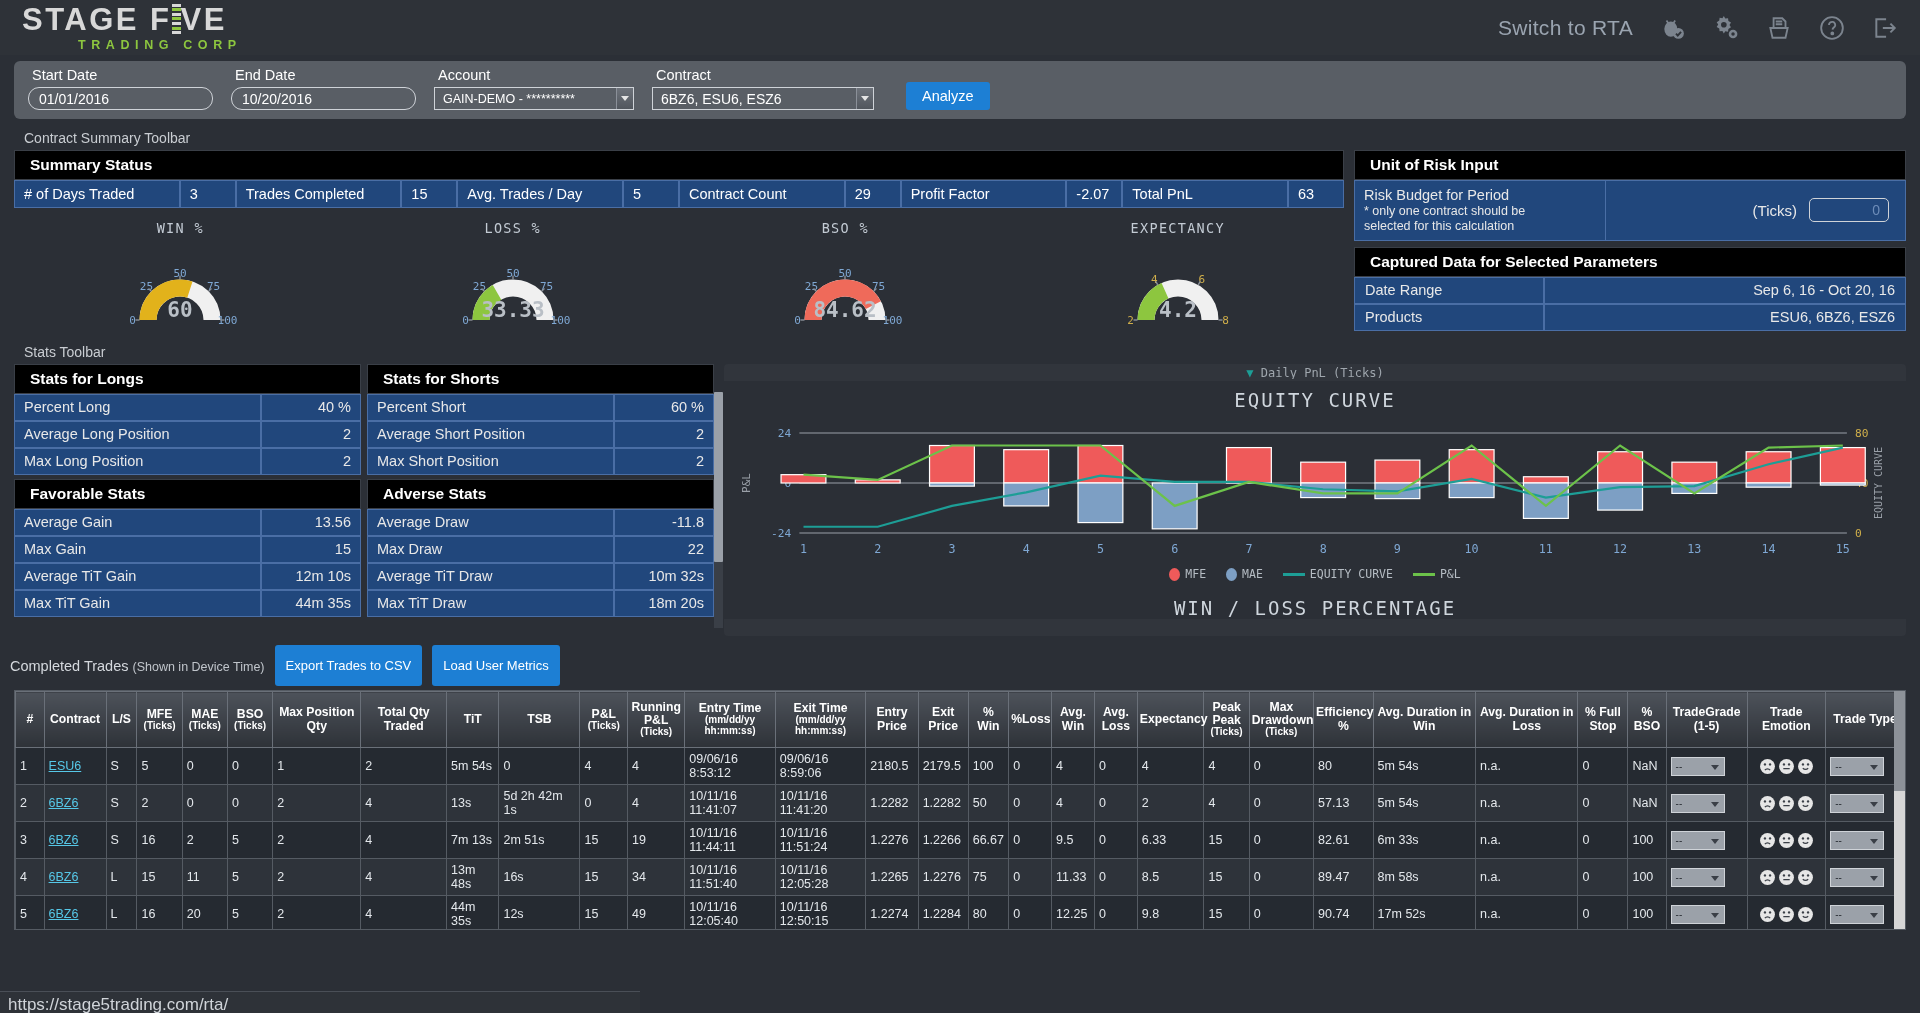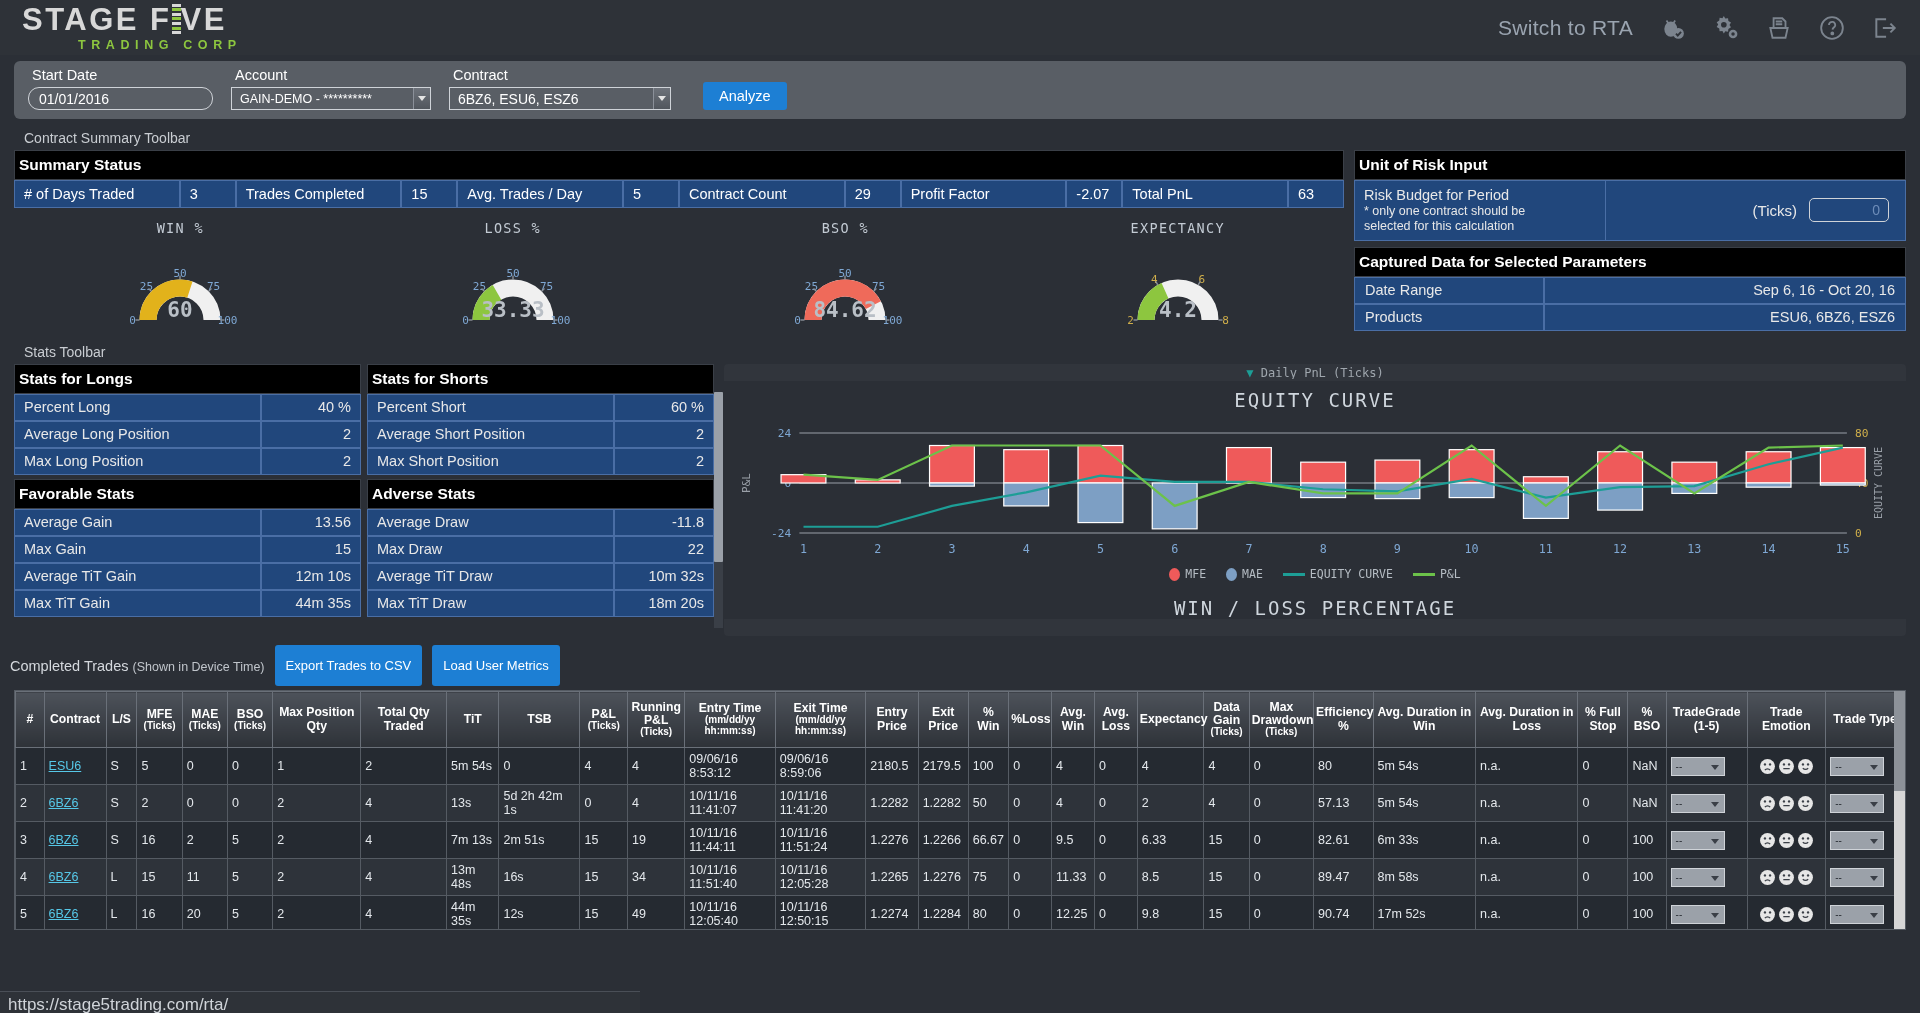--- a/index.html
+++ b/index.html
@@ -81,21 +81,21 @@
   .panel-title {
     font-size: 14px; color: #c9cdd2; margin: 11px 0 4px 24px;
   }
   .content { padding: 0 14px; }
 
   
   .summary-row { display: flex; gap: 10px; }
   .summary-left { flex: 0 0 1330px; }
   .panel-hdr {
     background: #000; color: #fff; font-size: 15.5px; font-weight: bold;
-    padding: 5px 4px; border: 1px solid #3a3f47;
+    padding: 5px 15px; border: 1px solid #3a3f47;
   }
   .kv-strip { display: flex; }
   .kv-strip .k, .kv-strip .v {
     background: #21477c; border: 1px solid #4a6ea5;
     font-size: 14.5px; color: #fff; padding: 5px 9px; height: 28px;
   }
   .kv-strip .k { flex: 1; }
   .kv-strip .v { width: 56px; }
 
   
@@ -298,20 +298,24 @@
           <path d="M10 12h11M17 8l4 4-4 4"></path>
         </svg>
     </div>
   </div>
 </div>
 
 <div class="filter-bar">
   <div class="fld">
     <span class="fld-label">Start Date</span>
     <input value="01/01/2016" style="">
+  </div>
+  <div class="fld">
+    <span class="fld-label">End Date</span>
+    <input value="10/20/2016" style="">
   </div>
   <div class="fld">
     <span class="fld-label">Account</span>
     <div class="sel-box">
       <span>GAIN-DEMO - **********</span>
       <span class="sel-arrow"></span>
     </div>
   </div>
   <div class="fld">
     <span class="fld-label">Contract</span>
@@ -646,21 +650,21 @@
           <th style="width: 48px;"><span>Running P&amp;L</span><small>(Ticks)</small></th>
           <th style="width: 76px;"><span>Entry Time</span><small>(mm/dd/yy hh:mm:ss)</small></th>
           <th style="width: 76px;"><span>Exit Time</span><small>(mm/dd/yy hh:mm:ss)</small></th>
           <th style="width: 44px;"><span>Entry Price</span></th>
           <th style="width: 42px;"><span>Exit Price</span></th>
           <th style="width: 34px;"><span>% Win</span></th>
           <th style="width: 36px;"><span>%Loss</span></th>
           <th style="width: 36px;"><span>Avg. Win</span></th>
           <th style="width: 36px;"><span>Avg. Loss</span></th>
           <th style="width: 56px;"><span>Expectancy</span></th>
-          <th style="width: 38px;"><span>Data Gain</span><small>(Ticks)</small></th>
+          <th style="width: 38px;"><span>Peak Peak</span><small>(Ticks)</small></th>
           <th style="width: 54px;"><span>Max Drawdown</span><small>(Ticks)</small></th>
           <th style="width: 50px;"><span>Efficiency %</span></th>
           <th style="width: 86px;"><span>Avg. Duration in Win</span></th>
           <th style="width: 86px;"><span>Avg. Duration in Loss</span></th>
           <th style="width: 42px;"><span>% Full Stop</span></th>
           <th style="width: 32px;"><span>% BSO</span></th>
           <th style="width: 68px;"><span>TradeGrade (1-5)</span></th>
           <th style="width: 66px;"><span>Trade Emotion</span></th>
           <th style="width: 66px;"><span>Trade Type</span></th>
         </tr>

